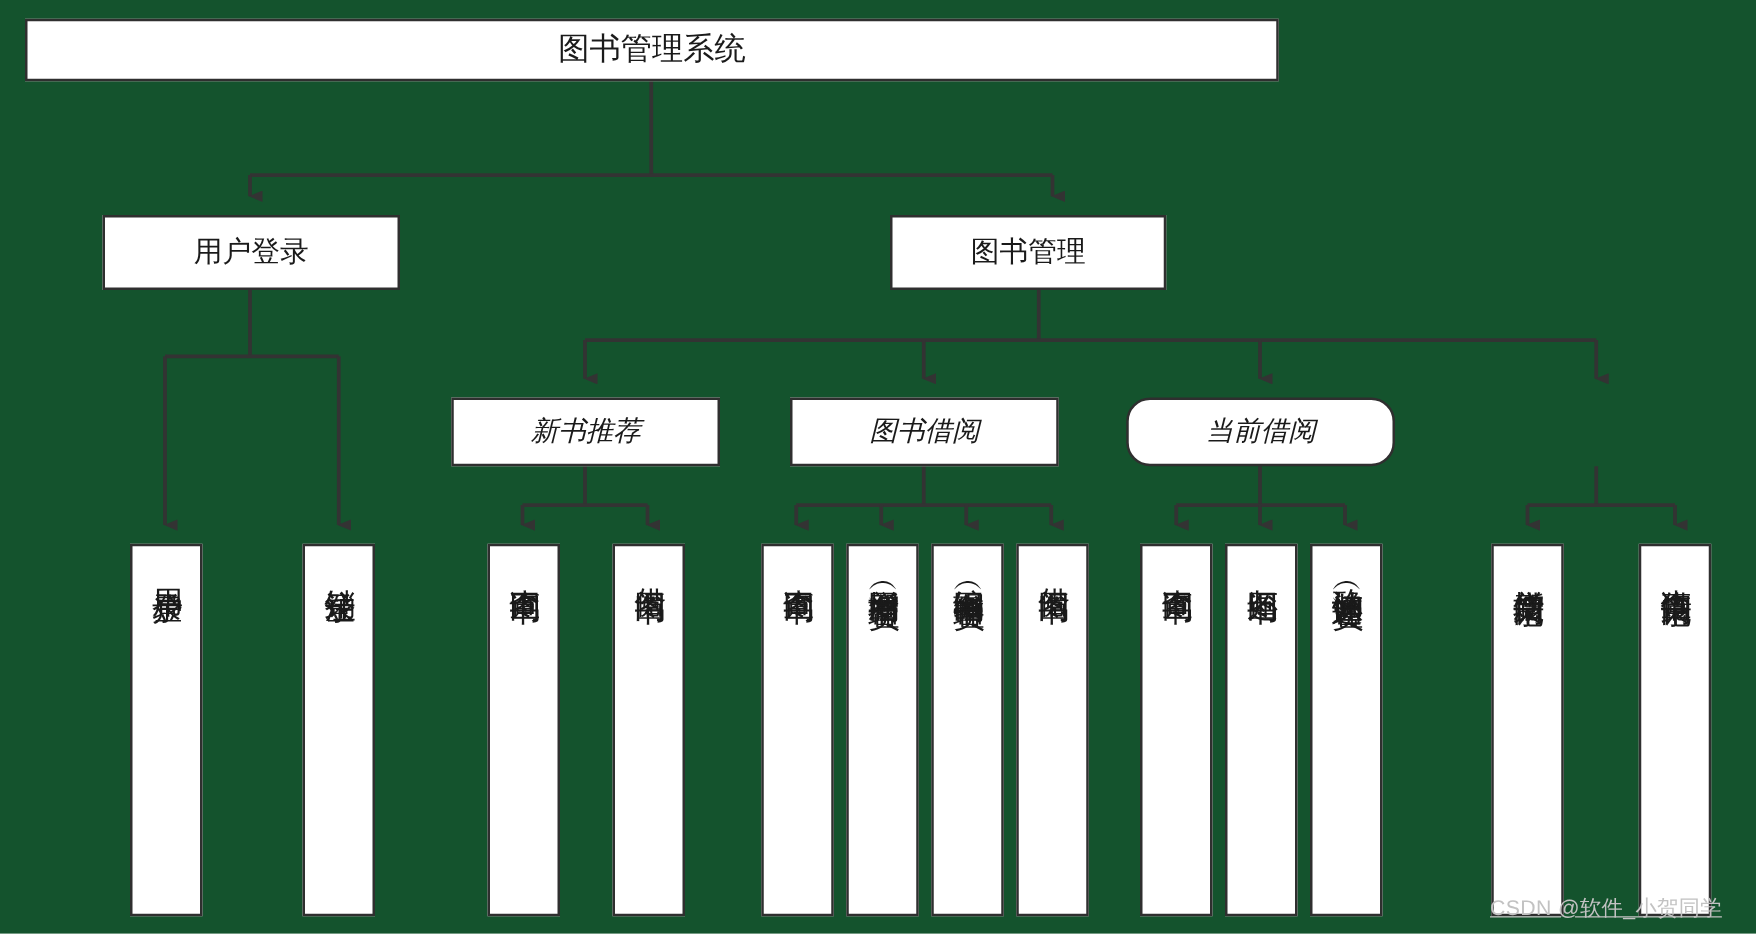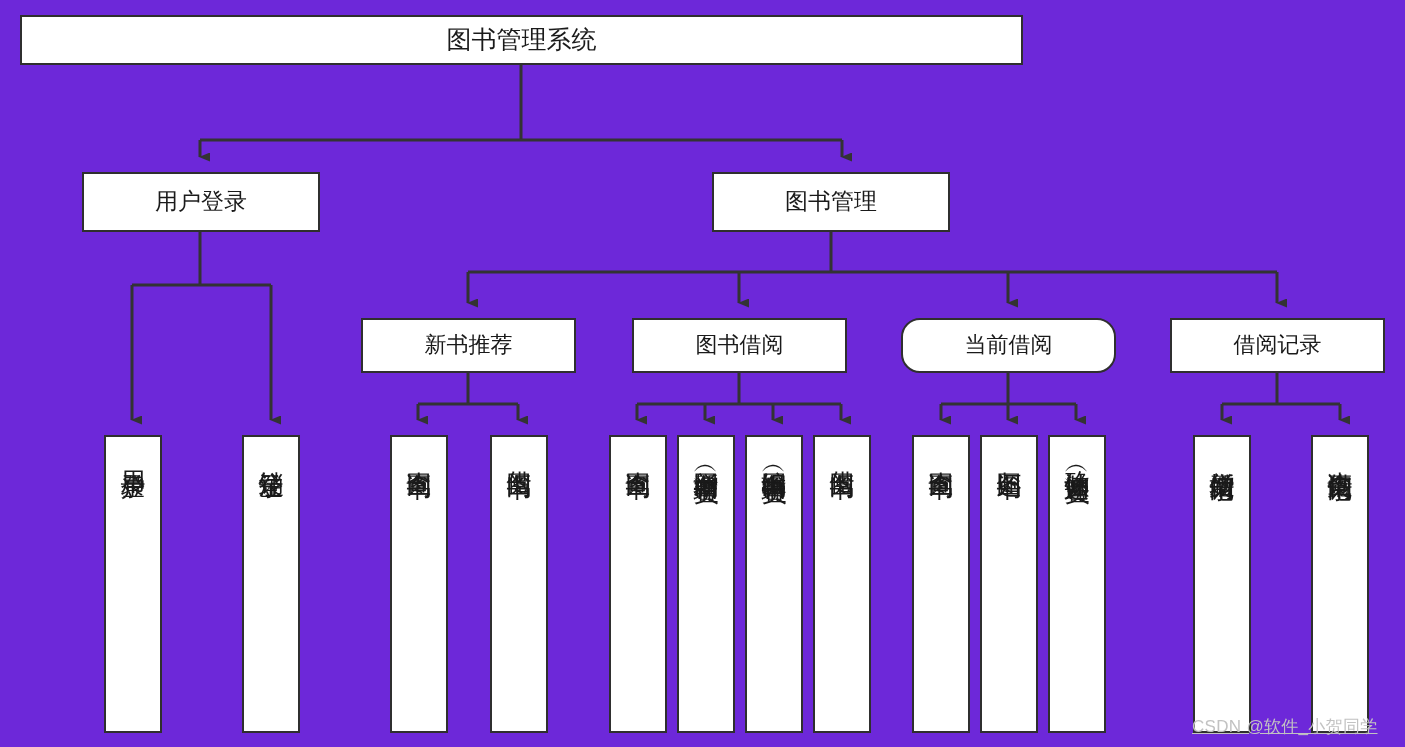--- a/index.html
+++ b/index.html
@@ -8,21 +8,21 @@
     padding: 0;
     background: #ffffff;
   }
   body {
     font-family: "Liberation Sans", "DejaVu Sans", sans-serif;
   }
   #diagram-root {
     position: relative;
     width: 1405px;
     height: 747px;
-    background: #6d28d9;
+    background: #14532d;
     overflow: hidden;
   }
   #diagram-svg {
     position: absolute;
     left: 0;
     top: 0;
     width: 1405px;
     height: 747px;
   }
   .node-box {
@@ -42,20 +42,21 @@
     white-space: pre;
   }
   .node-root > .node-label {
     font-size: 25px;
   }
   .node-l1 > .node-label {
     font-size: 23px;
   }
   .node-l2 > .node-label {
     font-size: 22px;
+    font-style: italic;
   }
   .node-leaf {
     align-items: flex-start;
     padding-top: 14px;
   }
   .node-leaf > .node-label {
     font-size: 25px;
     writing-mode: vertical-rl;
     text-orientation: upright;
     letter-spacing: 1.5px;
@@ -127,39 +128,36 @@
   </svg>
 
   <div class="node-box node-root" style="left:20px; top:15px; width:1003px; height:50px;">
     <span class="node-label">图书管理系统</span>
   </div>
 
   <div class="node-box node-l1" style="left:82px; top:172px; width:238px; height:60px;">
     <span class="node-label">用户登录</span>
   </div>
 
-  <div class="node-box node-l1" style="left:712px; top:172px; width:238px; height:60px;">
+  <div class="node-box node-l1" style="left:712px; top:172px; width:221px; height:60px;">
     <span class="node-label">图书管理</span>
   </div>
 
   <div class="node-box node-l2" style="left:361px; top:318px; width:215px; height:55px;">
     <span class="node-label">新书推荐</span>
   </div>
 
   <div class="node-box node-l2" style="left:632px; top:318px; width:215px; height:55px;">
     <span class="node-label">图书借阅</span>
   </div>
 
   <div class="node-box node-l2" style="left:901px; top:318px; width:215px; height:55px;border-radius:19px;">
     <span class="node-label">当前借阅</span>
   </div>
 
-  <div class="node-box node-l2" style="left:1170px; top:318px; width:215px; height:55px;">
-    <span class="node-label">借阅记录</span>
-  </div>
 
   <div class="node-box node-leaf" style="left:104px; top:435px; width:58px; height:298px;">
     <span class="node-label">用户登录</span>
   </div>
 
   <div class="node-box node-leaf" style="left:242px; top:435px; width:58px; height:298px;">
     <span class="node-label">注销登录</span>
   </div>
 
   <div class="node-box node-leaf" style="left:390px; top:435px; width:58px; height:298px;">

